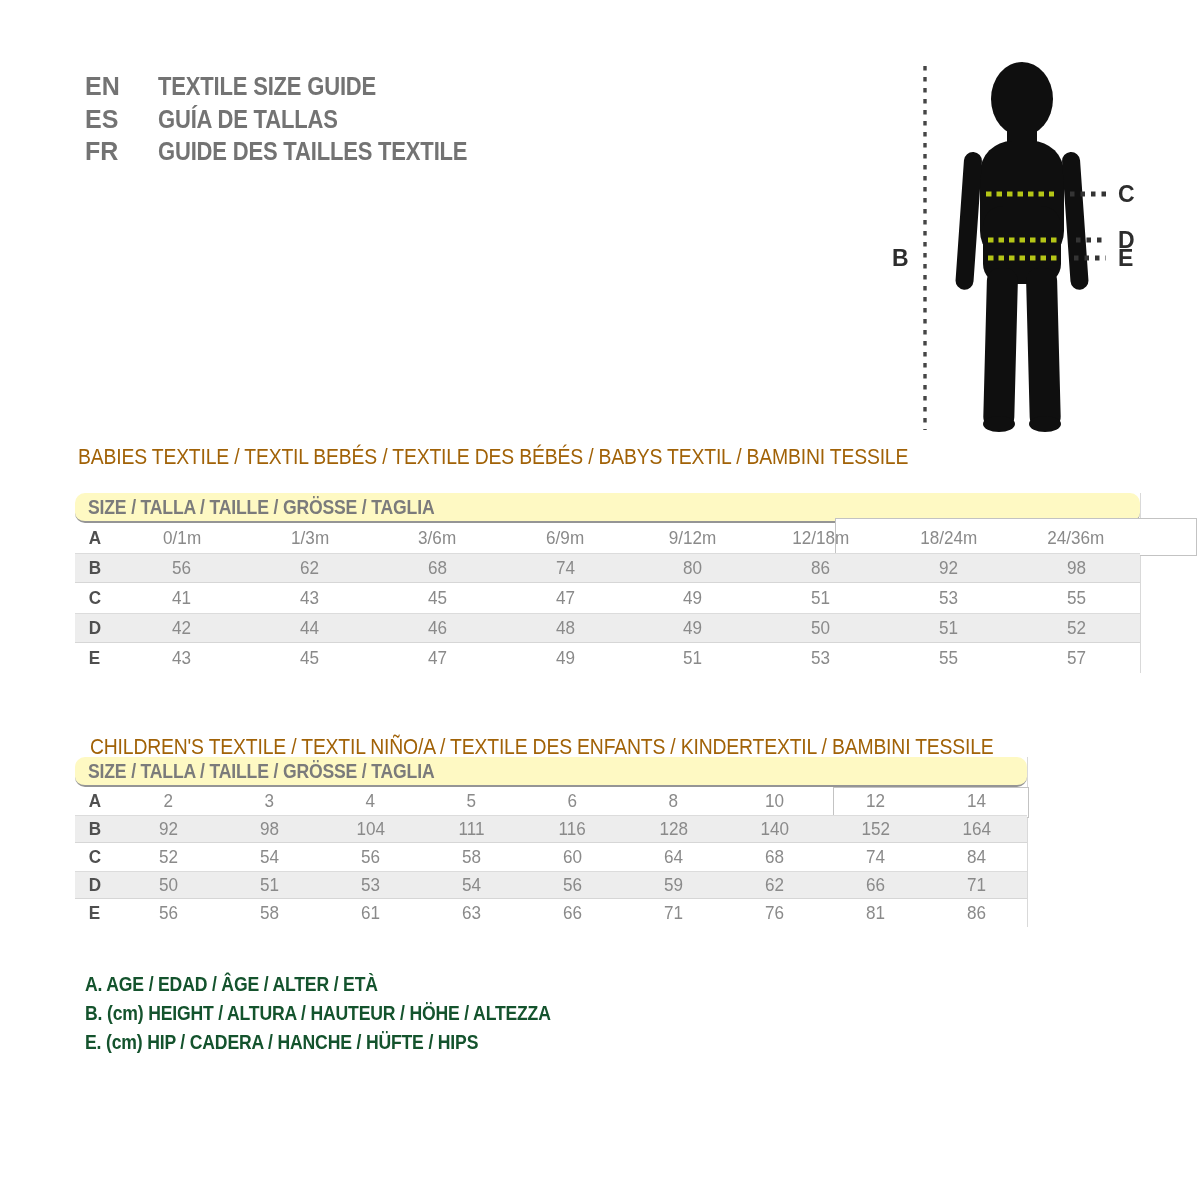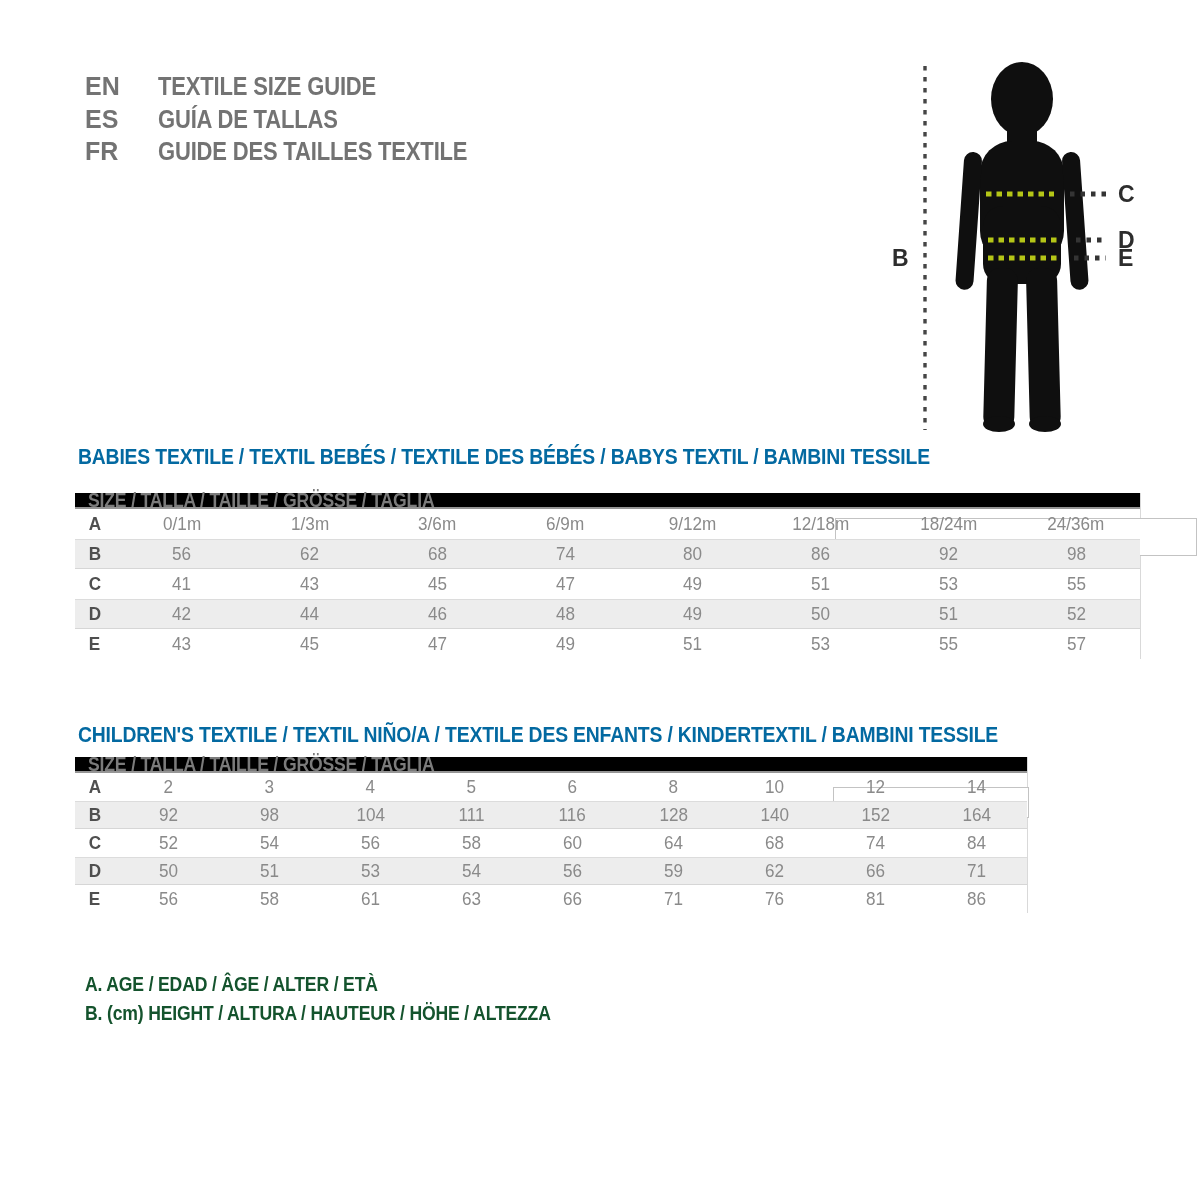--- a/index.html
+++ b/index.html
@@ -12,33 +12,33 @@
 
   
   .lang-list { position:absolute; left:85px; top:72px; }
   .lang-row { display:flex; height:32.5px; align-items:flex-start; font-weight:bold; font-size:25px; color:#737373; }
   .lang-code { width:73px; flex:0 0 73px; }
 
   
   .figure-svg { position:absolute; left:880px; top:48px; }
 
   
-  .section-heading { position:absolute; left:78px; font-size:22px; font-weight:bold; color:#0369a1; white-space:nowrap; }
+  .section-heading { position:absolute; left:78px; font-size:22px; font-weight:normal; color:#a16207; white-space:nowrap; }
   .heading-babies { top:444px; }
   .heading-children { top:722px; }
 
   
   .size-table { position:absolute; left:75px; border-right:1px solid #d9d9d9; }
   .babies-table { top:493px; width:1065px; }
   .children-table { top:757px; width:952px; }
   .table-head {
-    position:relative; z-index:1; height:16px; box-sizing:border-box;
-    background:#000000; border-bottom:2px solid #959595;
+    position:relative; z-index:1; height:30px; box-sizing:border-box;
+    background:#fef9c3; border-bottom:2px solid #959595;
     display:flex; align-items:center; padding-left:13px;
-    font-size:20px; font-weight:bold; color:#7b7b7b;
+    font-size:20px; font-weight:bold; color:#7b7b7b;border-radius:10px;
   }
   .t-rows { position:relative; z-index:3; }
   .t-row { display:flex; align-items:center; height:30px; box-sizing:border-box; font-size:19px; color:#8a8a8a; }
   .children-table .t-row { height:28px; }
   .t-row.striped { background:#ededed; border-top:1px solid #dcdcdc; border-bottom:1px solid #d6d6d6; }
   .row-label { flex:0 0 30px; padding-left:13px; color:#4f4f4f; font-weight:bold; }
   .t-cell { flex:1; text-align:center; }
 
   
   .sel-box { position:absolute; background:#ffffff; border:1px solid #c3c3c3; z-index:2; }
@@ -161,21 +161,21 @@
           <div class="t-cell"><span class="cond-c">49</span></div>
           <div class="t-cell"><span class="cond-c">51</span></div>
           <div class="t-cell"><span class="cond-c">53</span></div>
           <div class="t-cell"><span class="cond-c">55</span></div>
           <div class="t-cell"><span class="cond-c">57</span></div>
         </div>
       </div>
   </div>
   <div class="sel-box babies-box"></div>
 
-  <h2 class="section-heading heading-children" style="margin:0;text-align:center;">
+  <h2 class="section-heading heading-children" style="margin:12px;text-align:center;">
     <span class="cond">CHILDREN'S TEXTILE / TEXTIL NIÑO/A / TEXTILE DES ENFANTS / KINDERTEXTIL / BAMBINI TESSILE</span>
   </h2>
 
   <div class="size-table children-table">
     <div class="table-head">
       <span class="cond">SIZE / TALLA / TAILLE / GRÖSSE / TAGLIA</span>
     </div>
     <div class="t-rows" id="children-rows">
         <div class="t-row">
           <div class="row-label"><span class="cond-c">A</span></div>
@@ -237,15 +237,16 @@
           <div class="t-cell"><span class="cond-c">81</span></div>
           <div class="t-cell"><span class="cond-c">86</span></div>
         </div>
       </div>
   </div>
   <div class="sel-box children-box"></div>
 
   <section class="legend">
       <div class="legend-line"><span class="cond">A. AGE / EDAD / ÂGE / ALTER / ETÀ</span></div>
       <div class="legend-line"><span class="cond">B. (cm) HEIGHT / ALTURA / HAUTEUR / HÖHE / ALTEZZA</span></div>
+      <div class="legend-line"><span class="cond">E. (cm) HIP / CADERA / HANCHE / HÜFTE / HIPS</span></div>
     </section>
 
 </div>
 
 </body></html>

